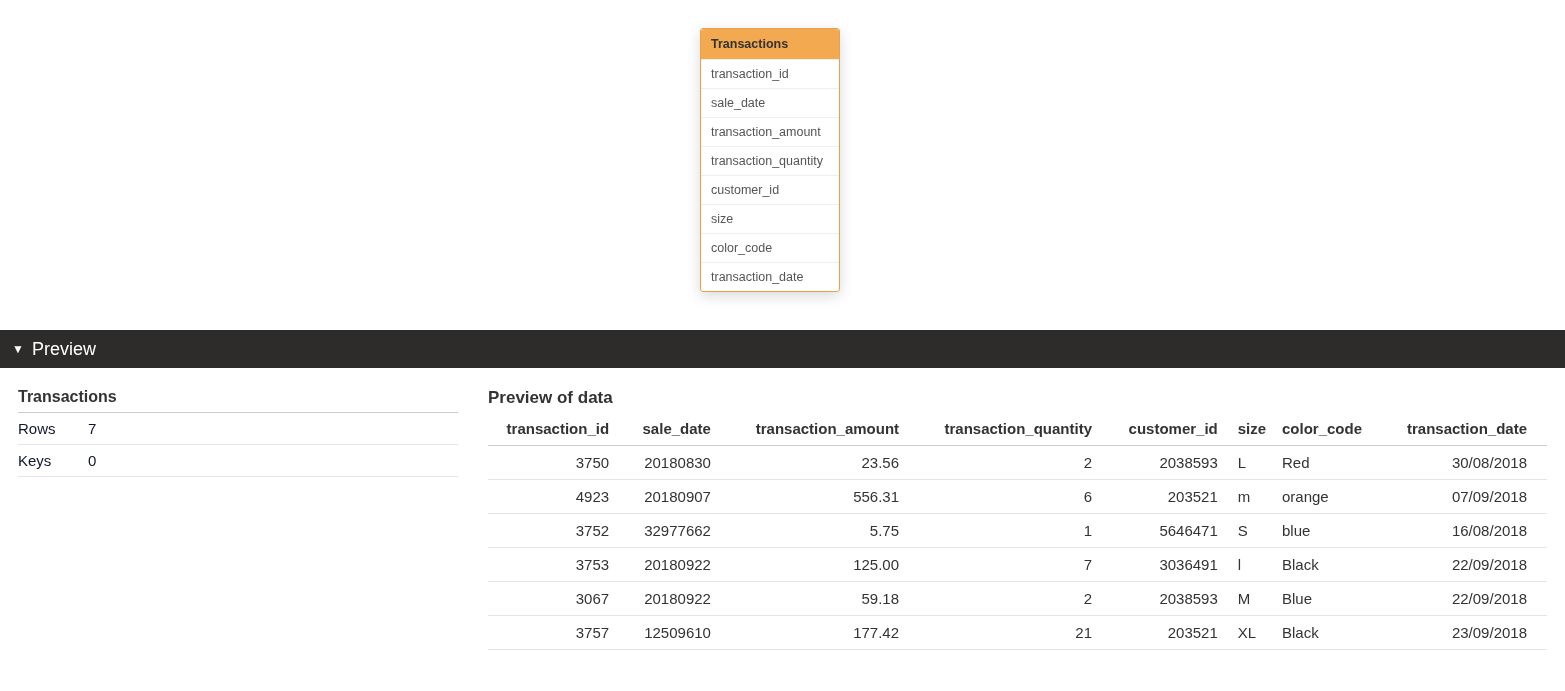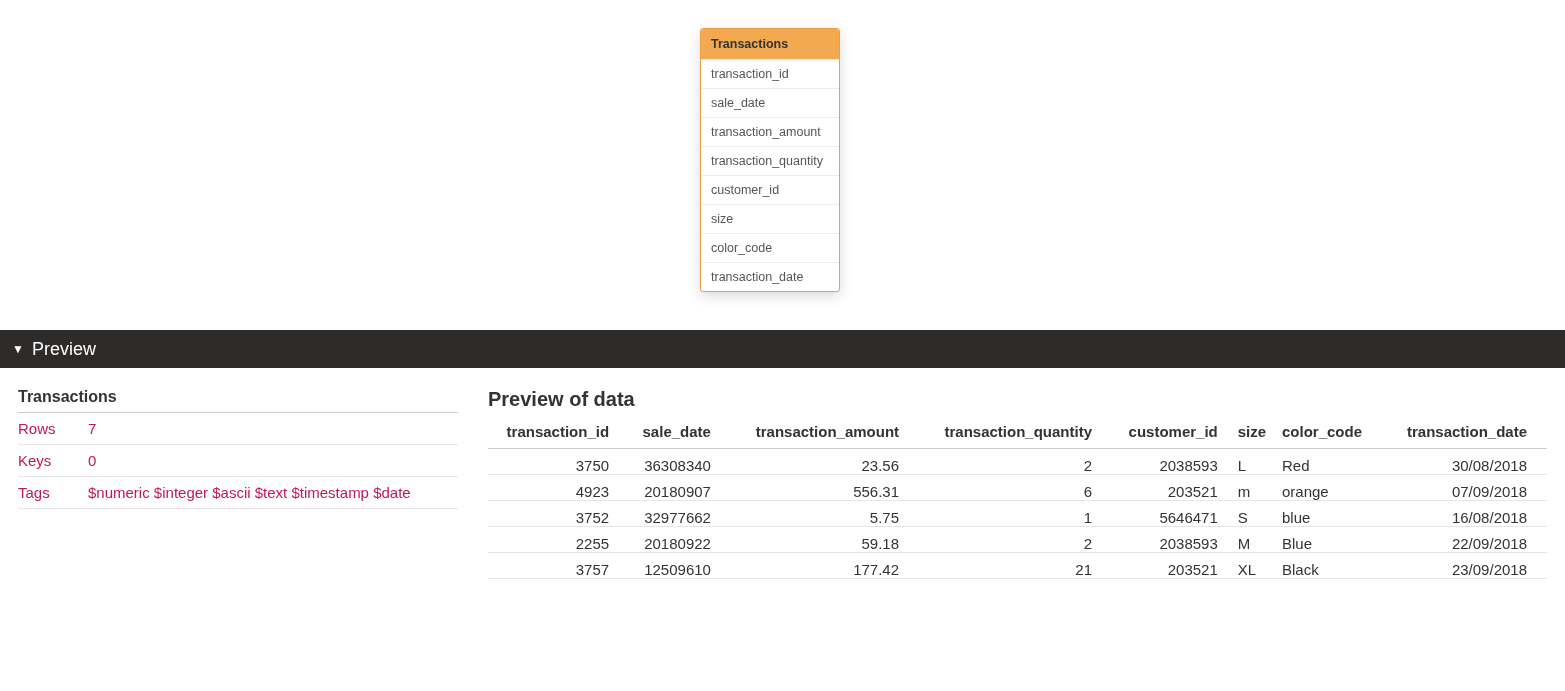--- a/index.html
+++ b/index.html
@@ -63,46 +63,46 @@
     font-weight: 700;
     font-size: 16px;
     padding-bottom: 6px;
     border-bottom: 1px solid #ccc;
   }
   .meta-row {
     display: flex;
     padding: 7px 0;
     border-bottom: 1px solid #e5e5e5;
     font-size: 15px;
-    color: #be185d;
+    color: #0f172a;
   }
   .meta-row .k { width: 70px; }
   .meta-row .v { flex: 1; }
   .data-panel {
     flex: 1;
   }
   .data-title {
     font-weight: 700;
-    font-size: 20px;
+    font-size: 17px;
     margin-bottom: 6px;
   }
   table.data {
     width: 100%;
     border-collapse: collapse;
     font-size: 15px;
   }
   table.data th {
     text-align: left;
     font-weight: 700;
     padding: 6px 10px 8px 0;
     border-bottom: 1px solid #ccc;
     white-space: nowrap;
   }
   table.data td {
-    padding: 8px 10px 0 0;
+    padding: 8px 10px 8px 0;
     border-bottom: 1px solid #e5e5e5;
     white-space: nowrap;
     font-variant-numeric: tabular-nums;
     color: #333;
   }
   table.data th.num, table.data td.num { text-align: right; padding-right: 20px; }
 </style>
 </head>
 <body>
 
@@ -131,45 +131,41 @@
   <div class="meta-panel">
     <div class="meta-title">Transactions</div>
     <div class="meta-row">
       <div class="k">Rows</div>
       <div class="v">7</div>
     </div>
     <div class="meta-row">
       <div class="k">Keys</div>
       <div class="v">0</div>
     </div>
-    <div class="meta-row">
-      <div class="k">Tags</div>
-      <div class="v">$numeric $integer $ascii $text $timestamp $date</div>
-    </div>
   </div>
 
   <div class="data-panel">
     <div class="data-title">Preview of data</div>
     <table class="data">
       <thead>
           <tr id="data-head">
             <th class="num">transaction_id</th>
             <th class="num">sale_date</th>
             <th class="num">transaction_amount</th>
             <th class="num">transaction_quantity</th>
             <th class="num">customer_id</th>
             <th>size</th>
             <th>color_code</th>
             <th class="num">transaction_date</th>
           </tr>
         </thead>
       <tbody id="data-body">
           <tr>
             <td class="num">3750</td>
-            <td class="num">36308340</td>
+            <td class="num">20180830</td>
             <td class="num">23.56</td>
             <td class="num">2</td>
             <td class="num">2038593</td>
             <td>L</td>
             <td>Red</td>
             <td class="num">30/08/2018</td>
           </tr>
           <tr>
             <td class="num">4923</td>
             <td class="num">20180907</td>
@@ -184,21 +180,31 @@
             <td class="num">3752</td>
             <td class="num">32977662</td>
             <td class="num">5.75</td>
             <td class="num">1</td>
             <td class="num">5646471</td>
             <td>S</td>
             <td>blue</td>
             <td class="num">16/08/2018</td>
           </tr>
           <tr>
-            <td class="num">2255</td>
+            <td class="num">3753</td>
+            <td class="num">20180922</td>
+            <td class="num">125.00</td>
+            <td class="num">7</td>
+            <td class="num">3036491</td>
+            <td>l</td>
+            <td>Black</td>
+            <td class="num">22/09/2018</td>
+          </tr>
+          <tr>
+            <td class="num">3067</td>
             <td class="num">20180922</td>
             <td class="num">59.18</td>
             <td class="num">2</td>
             <td class="num">2038593</td>
             <td>M</td>
             <td>Blue</td>
             <td class="num">22/09/2018</td>
           </tr>
           <tr>
             <td class="num">3757</td>

